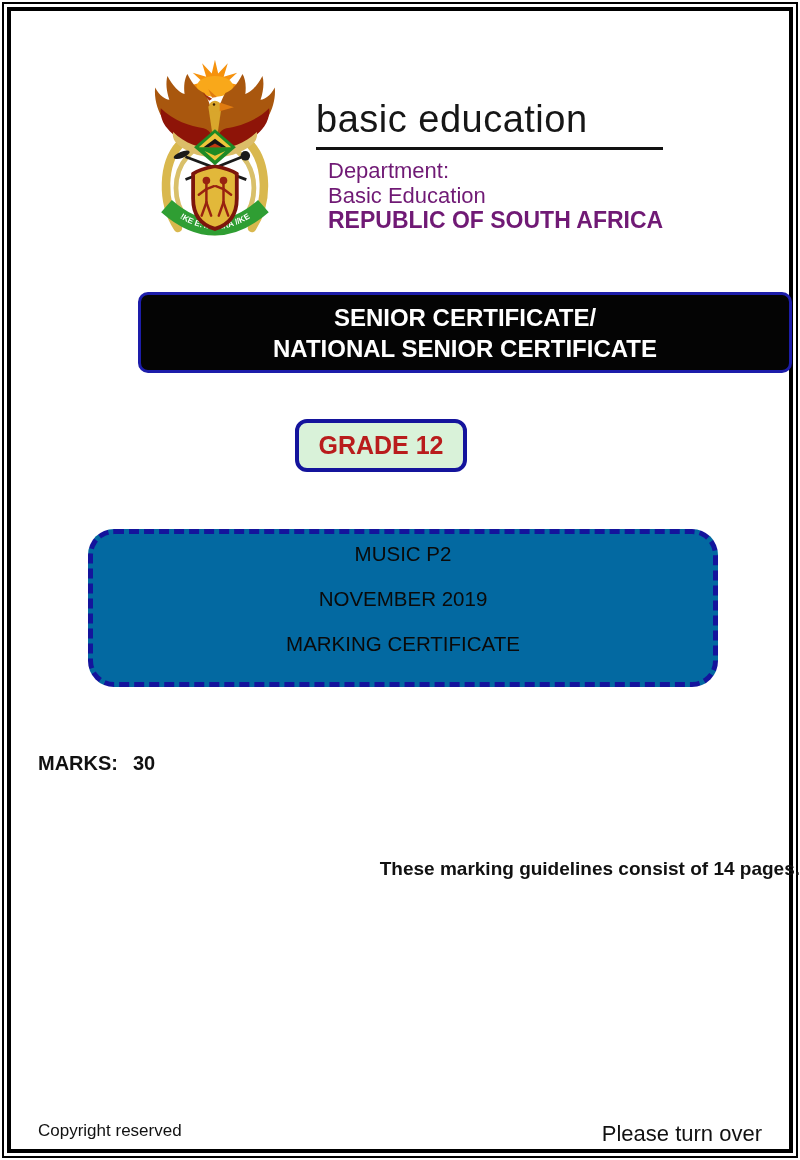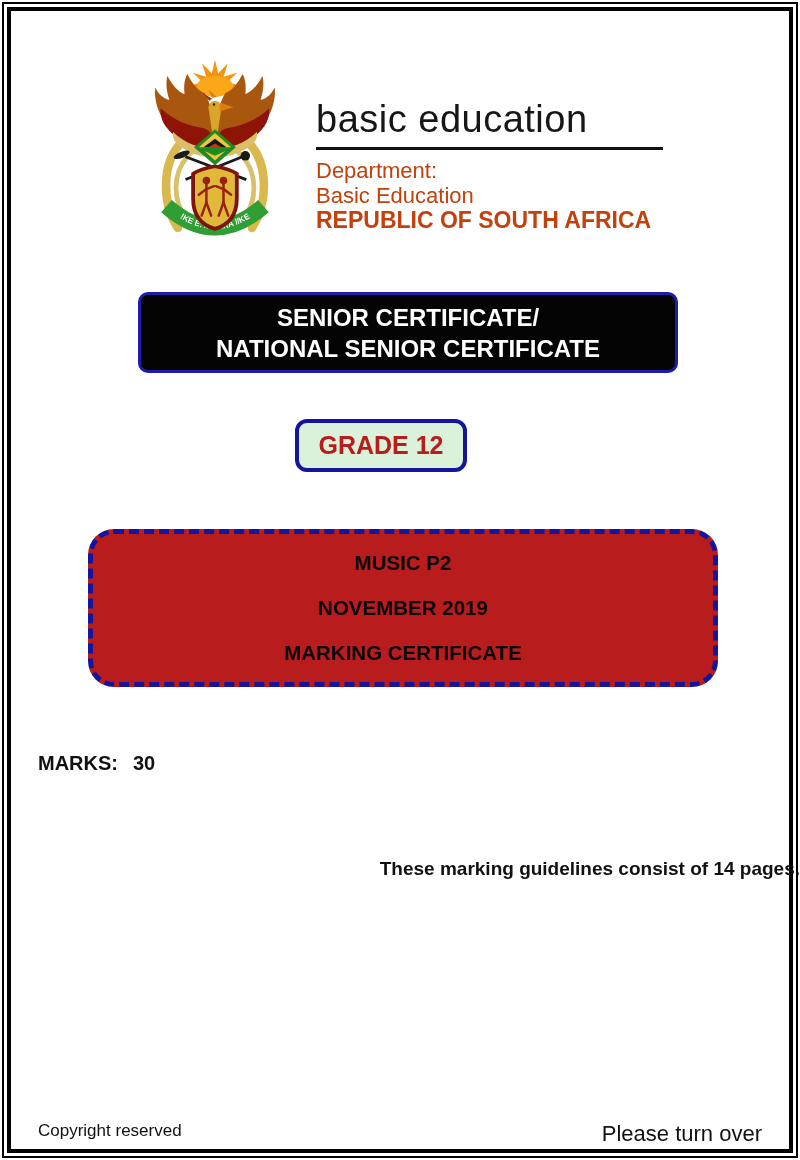--- a/index.html
+++ b/index.html
@@ -8,43 +8,43 @@
     font-family:"Liberation Sans",sans-serif;color:#111;overflow:hidden;
   }
   .frame-outer{position:absolute;left:2px;top:2px;right:2px;bottom:2px;border:2px solid #000;pointer-events:none;}
   .frame-inner{position:absolute;left:7px;top:7px;right:7px;bottom:7px;border:4px solid #000;pointer-events:none;}
 
   .coat{position:absolute;left:138px;top:54px;}
 
   .brand{position:absolute;left:316px;top:100px;width:360px;}
   .wordmark{font-size:38px;font-weight:400;letter-spacing:.5px;color:#161616;line-height:1;}
   .brand-rule{width:347px;height:3px;background:#111;margin-top:9px;}
-  .dept{margin-top:8px;font-size:22px;line-height:25px;color:#c2410c;}
+  .dept{margin-top:8px;font-size:22px;line-height:25px;color:#701a75;margin-left:12px;}
   .dept .country{font-weight:bold;font-size:23px;}
 
   .cert-banner{
-    position:absolute;left:138px;top:292px;width:540px;height:81px;box-sizing:border-box;
+    position:absolute;left:138px;top:292px;width:654px;height:81px;box-sizing:border-box;
     background:#040404;border:3px solid #1d1daa;border-radius:10px;
     display:flex;flex-direction:column;justify-content:center;align-items:center;
     color:#fff;font-weight:bold;font-size:24px;line-height:31px;text-align:center;
   }
 
   .grade-box{
     position:absolute;left:295px;top:419px;width:172px;height:53px;box-sizing:border-box;
     background:#d9f2d9;border:4px solid #14149c;border-radius:12px;
     display:flex;justify-content:center;align-items:center;
     font-weight:bold;font-size:25px;color:#b91c1c;
   }
 
   .subject-box{
     position:absolute;left:88px;top:529px;width:630px;height:158px;box-sizing:border-box;
-    background:#b91c1c;border:5px dashed #14149c;border-radius:26px;
+    background:#0369a1;border:5px dashed #14149c;border-radius:26px;
     display:flex;flex-direction:column;align-items:center;
-    padding-top:18px;gap:24px;
-    font-weight:bold;font-size:20.5px;color:#0a0a0a;text-align:center;
+    padding-top:9px;gap:24px;
+    font-weight:normal;font-size:20.5px;color:#0a0a0a;text-align:center;
   }
   .subject-box div{line-height:21px;}
 
   .marks-line{position:absolute;left:38px;top:752px;font-weight:bold;font-size:20px;}
   .marks-line .marks-value{margin-left:15px;}
 
   .pages-note{position:absolute;left:0;right:0;top:858px;text-align:right;font-weight:bold;font-size:19px;}
 
   .footer-left{position:absolute;left:38px;top:1121px;font-size:17px;}
   .footer-right{position:absolute;right:38px;top:1121px;font-size:22px;}

